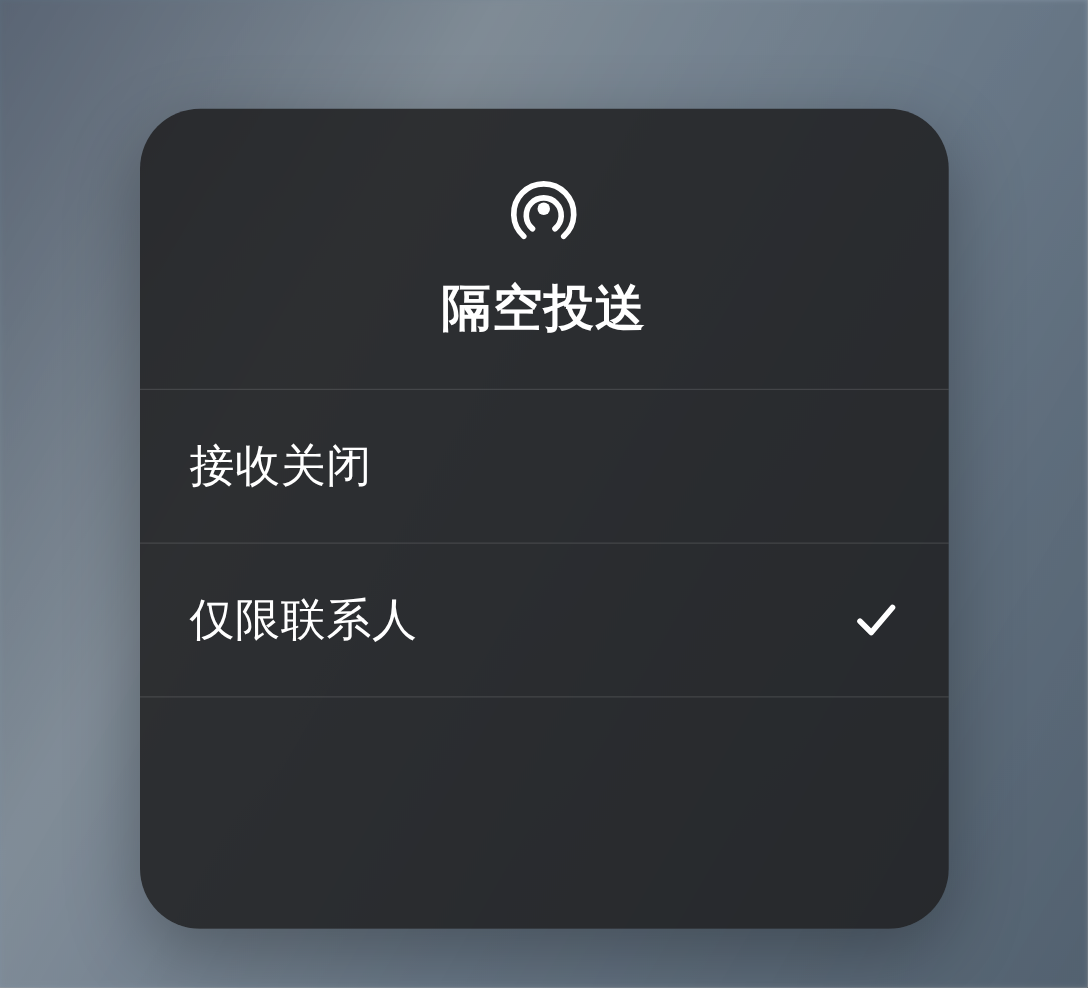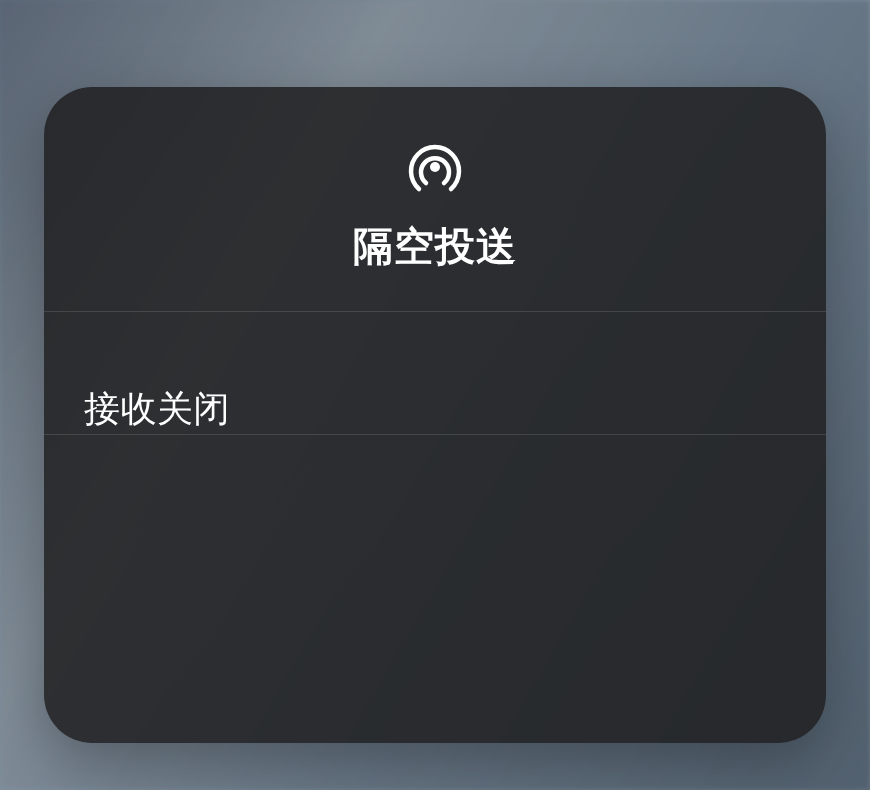--- a/index.html
+++ b/index.html
@@ -25,21 +25,21 @@
       background: linear-gradient(120deg, 
         rgba(90, 100, 115, 0.9) 0%, 
         rgba(130, 140, 150, 0.7) 30%,
         rgba(100, 115, 130, 0.8) 60%,
         rgba(80, 95, 110, 0.9) 100%);
       filter: blur(2px);
     }
     
     .panel {
       position: relative;
-      width: 782px;
+      width: 647px;
       height: 656px;
       margin-top: 40px;
       background: rgba(30, 30, 32, 0.85);
       border-radius: 48px;
       overflow: hidden;
       box-shadow: 0 20px 60px rgba(0, 0, 0, 0.3);
     }
     
     .panel-header {
       display: flex;
@@ -67,21 +67,21 @@
       letter-spacing: 1px;
     }
     
     .options-list {
       display: flex;
       flex-direction: column;
     }
     
     .option-item {
       display: flex;
-      align-items: flex-end;
+      align-items: center;
       justify-content: space-between;
       padding: 0 40px;
       height: 123px;
       border-bottom: 1px solid rgba(255, 255, 255, 0.12);
       cursor: pointer;
     }
     
     .option-label {
       color: #ffffff;
       font-size: 36px;
@@ -123,17 +123,25 @@
 
     <div class="option-item">
       <span class="option-label">接收关闭</span>
       <span class="checkmark hidden">
         <svg width="34" height="34" viewBox="0 0 34 34" fill="none">
           <path d="M 4 18 L 13 27 L 30 7" stroke="#ffffff" stroke-width="4.5" fill="none" stroke-linecap="round" stroke-linejoin="round"></path>
         </svg>
       </span>
     </div>
 
+    <div class="option-item">
+      <span class="option-label">仅限联系人</span>
+      <span class="checkmark">
+        <svg width="34" height="34" viewBox="0 0 34 34" fill="none">
+          <path d="M 4 18 L 13 27 L 30 7" stroke="#ffffff" stroke-width="4.5" fill="none" stroke-linecap="round" stroke-linejoin="round"></path>
+        </svg>
+      </span>
+    </div>
 
 
   </div>
 
 </div>
 
 </body></html>

